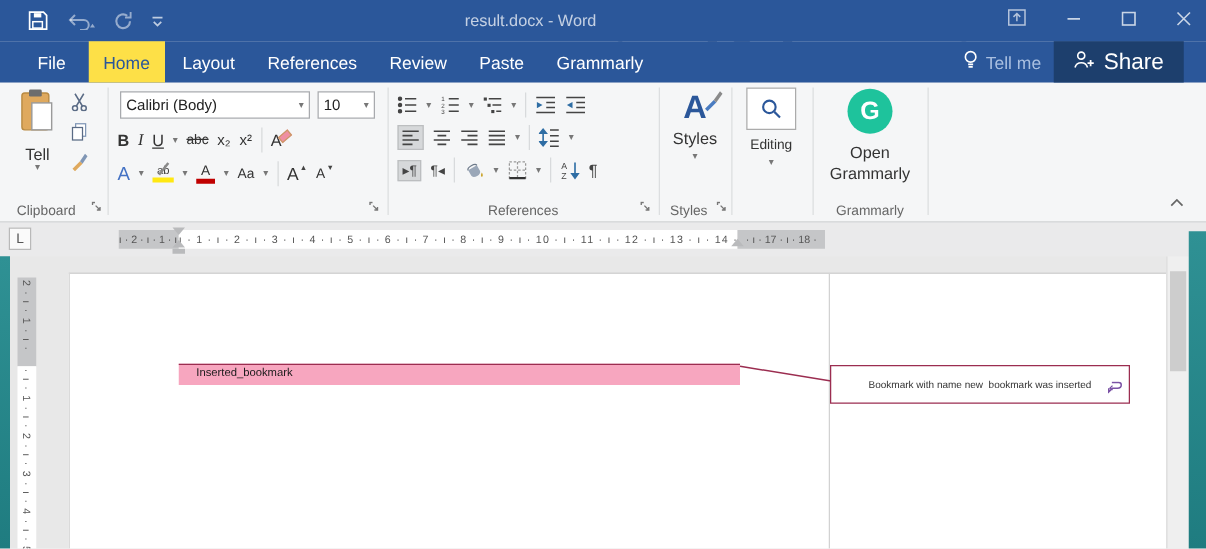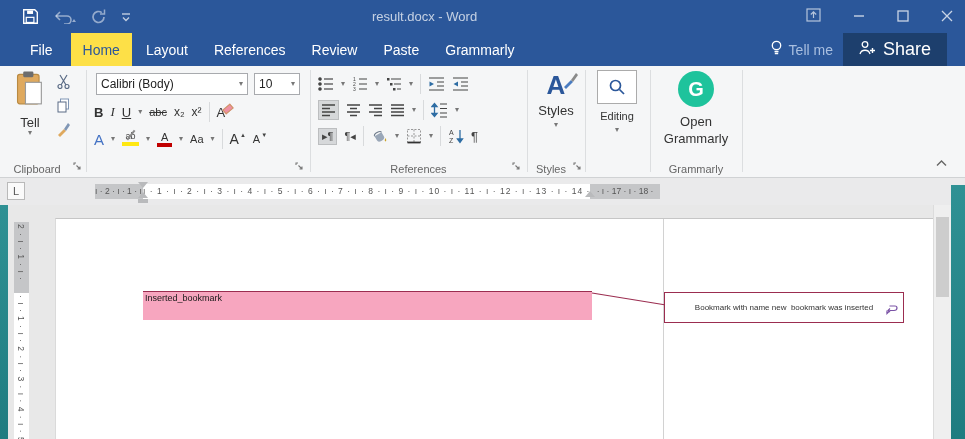--- a/index.html
+++ b/index.html
@@ -74,21 +74,21 @@
   .docarea { position:absolute; left:0; top:205px; width:965px; height:234px; background:#e8e8e8; }
   .teal-l { position:absolute; left:0; top:205px; width:8px; height:234px; background:linear-gradient(180deg,#2f9194,#1f7c80); z-index:6; }
   .teal-r { position:absolute; left:951px; top:185px; width:14px; height:254px; background:linear-gradient(180deg,#2f9194,#1f7c80); z-index:6; }
   .vruler-g { position:absolute; left:14px; top:17px; width:15px; height:71px; background:#c5c6c8; overflow:hidden; }
   .vruler-w { position:absolute; left:14px; top:88px; width:15px; height:146px; background:#fff; overflow:hidden; }
   .vtxt { position:absolute; left:12px; top:2px; transform:rotate(90deg); transform-origin:0 0; font-size:8.5px; color:#555; white-space:pre; letter-spacing:1px; }
   .page { position:absolute; left:55px; top:13px; width:878px; height:221px; background:#fff; border-top:1px solid #c6c6c6; border-left:1px solid #dadada; }
   .pagediv { position:absolute; left:663px; top:14px; width:1px; height:220px; background:#d2d2d2; }
   .scrollbar { position:absolute; left:933px; top:0; width:18px; height:234px; background:#efefef; border-left:1px solid #dcdcdc; }
   .thumb { position:absolute; left:2px; top:12px; width:13px; height:80px; background:#cdcdcd; }
-  .hl { position:absolute; left:143px; top:86px; width:449px; height:29px; background:#f7a6bf; border-top:1px solid #9b2d50; font-size:9px; color:#1a1a1a; line-height:13px; padding-left:2px; }
+  .hl { position:absolute; left:143px; top:86px; width:449px; height:17px; background:#f7a6bf; border-top:1px solid #9b2d50; font-size:9px; color:#1a1a1a; line-height:13px; padding-left:14px; }
   .connector { position:absolute; left:588px; top:83px; width:82px; height:22px; }
   .comment { position:absolute; left:664px; top:87px; width:240px; height:31px; background:#fff; border:1.5px solid #9b2d50; display:flex; align-items:center; justify-content:center; font-size:8px; color:#333; white-space:pre; }
   .cicon { position:absolute; right:5px; top:3px; }
 </style>
 </head>
 <body>
 
 <div class="app">
 
   <svg class="deco" viewBox="0 0 965 66">

